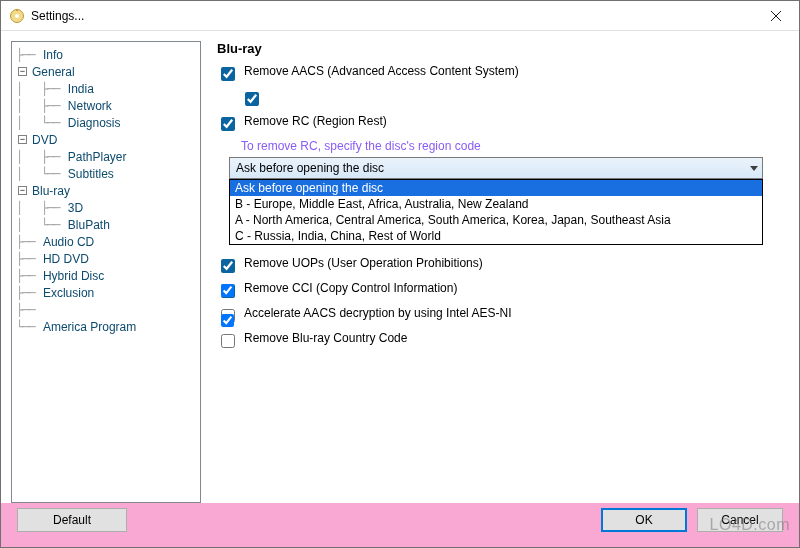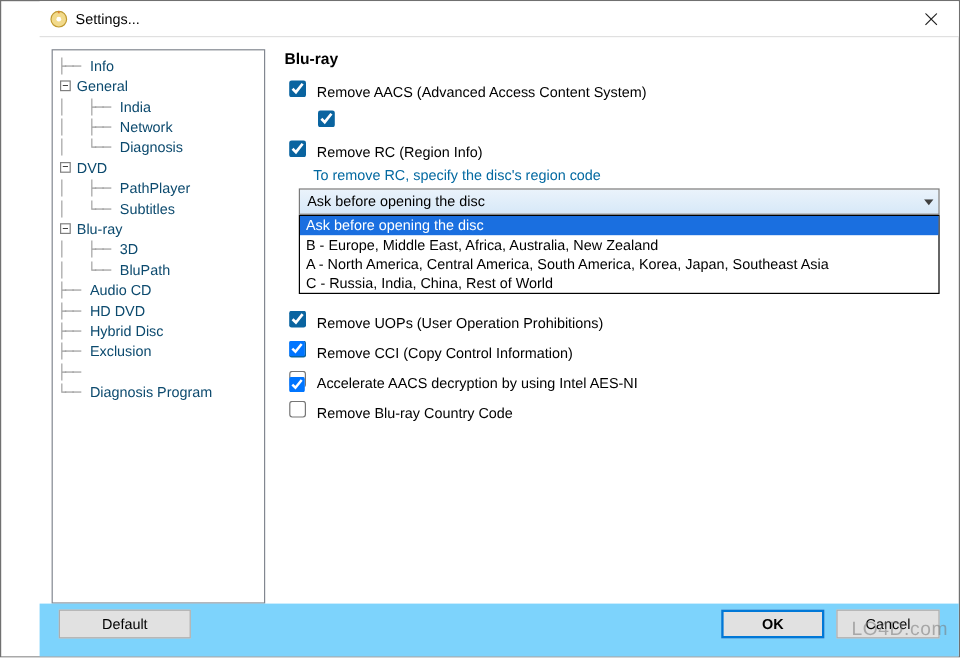--- a/index.html
+++ b/index.html
@@ -13,21 +13,20 @@
     overflow: hidden;
     position: relative;
   }
   .window {
     width: 800px;
     height: 548px;
     border: 1px solid #707070;
     background: #fff;
     display: flex;
     flex-direction: column;
-    padding-left: 32px;
   }
   .titlebar {
     height: 30px;
     display: flex;
     align-items: center;
     padding: 0 0 0 8px;
     border-bottom: 1px solid #e0e0e0;
     background: #fff;
   }
   .titlebar .app-icon {
@@ -75,30 +74,30 @@
     font-size: 9px; line-height: 5px; color: #000;
   }
   .tree .label { color: #0c4a6e; padding: 0 2px; }
   .content {
     flex: 1;
     padding: 0 6px 0 6px;
     position: relative;
   }
   .section-title { font-weight: 700; font-size: 13px; color: #000; margin-bottom: 8px; }
   .chk-row {
-    display: flex; align-items: flex-end; gap: 6px;
+    display: flex; align-items: flex-start; gap: 6px;
     margin: 5px 0;
   }
   .chk-row.indent1 { margin-left: 24px; }
   .chk-row input[type=checkbox] {
     width: 14px; height: 14px;
     accent-color: #0a64a0;
   }
   .chk-row .lbl { font-size: 12px; color: #000; }
-  .subtext { font-size: 12px; margin: 4px 0 4px 24px; color: #0369a1; }
+  .subtext { font-size: 12px; margin: 4px 0 4px 24px; color: #8b5cf6; }
   .combo-wrap { margin-left: 12px; position: relative; }
   .combo {
     width: 534px;
     height: 22px;
     border: 1px solid #7a7a7a;
     background: linear-gradient(#eaf3fb, #d7e8f8);
     display: flex; align-items: center;
     padding: 0 20px 0 6px;
     font-size: 12px;
     position: relative;
@@ -137,36 +136,35 @@
   .dropdown .opt.selected { background: #0a66ff; }
   .dropdown .opt.selected { background: #0066ff; }
   .dropdown .opt.selected { background: #1a6fe0; color:#fff; }
   .footer {
     height: 44px;
     display: flex;
     align-items: center;
     padding: 0 16px 10px 16px;
     gap: 10px;
     border-top: none;
-    background: #7dd3fc;
+    background: #f9a8d4;
   }
   .footer-spacer { flex: 1; }
   .btn {
     min-width: 86px;
     height: 24px;
     border: 1px solid #adadad;
     background: #e1e1e1;
     font-size: 12px;
     display: inline-flex; align-items: center; justify-content: center;
   }
   .btn.default-btn { min-width: 110px; }
   .btn.primary {
     border: 2px solid #0078d7;
     background: #e1e1e1;
-    font-weight: bold;
   }
   .watermark {
     position: absolute;
     right: 10px; bottom: 14px;
     font-size: 16px;
     color: rgba(120,120,120,0.55);
     letter-spacing: 0.5px;
     pointer-events: none;
     font-family: Arial, sans-serif;
   }
@@ -305,21 +303,21 @@
             <li>
               <div class="row">
                 <span class="conn"></span>
                 <span class="conn">├── </span>
               </div>
             </li>
             <li>
               <div class="row">
                 <span class="conn"></span>
                 <span class="conn">└── </span>
-                <span class="label">Diagnosis Program</span>
+                <span class="label">America Program</span>
               </div>
             </li>
           </ul>
         </div>
     </div>
 
     <div class="content">
       <div class="section-title">Blu-ray</div>
 
       <label class="chk-row">
@@ -327,21 +325,21 @@
         <span class="lbl">Remove AACS (Advanced Access Content System)</span>
       </label>
 
 
       <label class="chk-row indent1">
         <input type="checkbox" checked="" style="">
       </label>
 
       <label class="chk-row">
         <input type="checkbox" checked="" style="">
-        <span class="lbl">Remove RC (Region Info)</span>
+        <span class="lbl">Remove RC (Region Rest)</span>
       </label>
 
       <div class="subtext">To remove RC, specify the disc's region code</div>
 
       <div class="combo-wrap">
         <div class="combo">
           <span>Ask before opening the disc</span>
           <span class="chev">
             <svg width="8" height="6" viewBox="0 0 8 6">
                 <path d="M0 0 L8 0 L4 5 Z" fill="#404040"></path>

